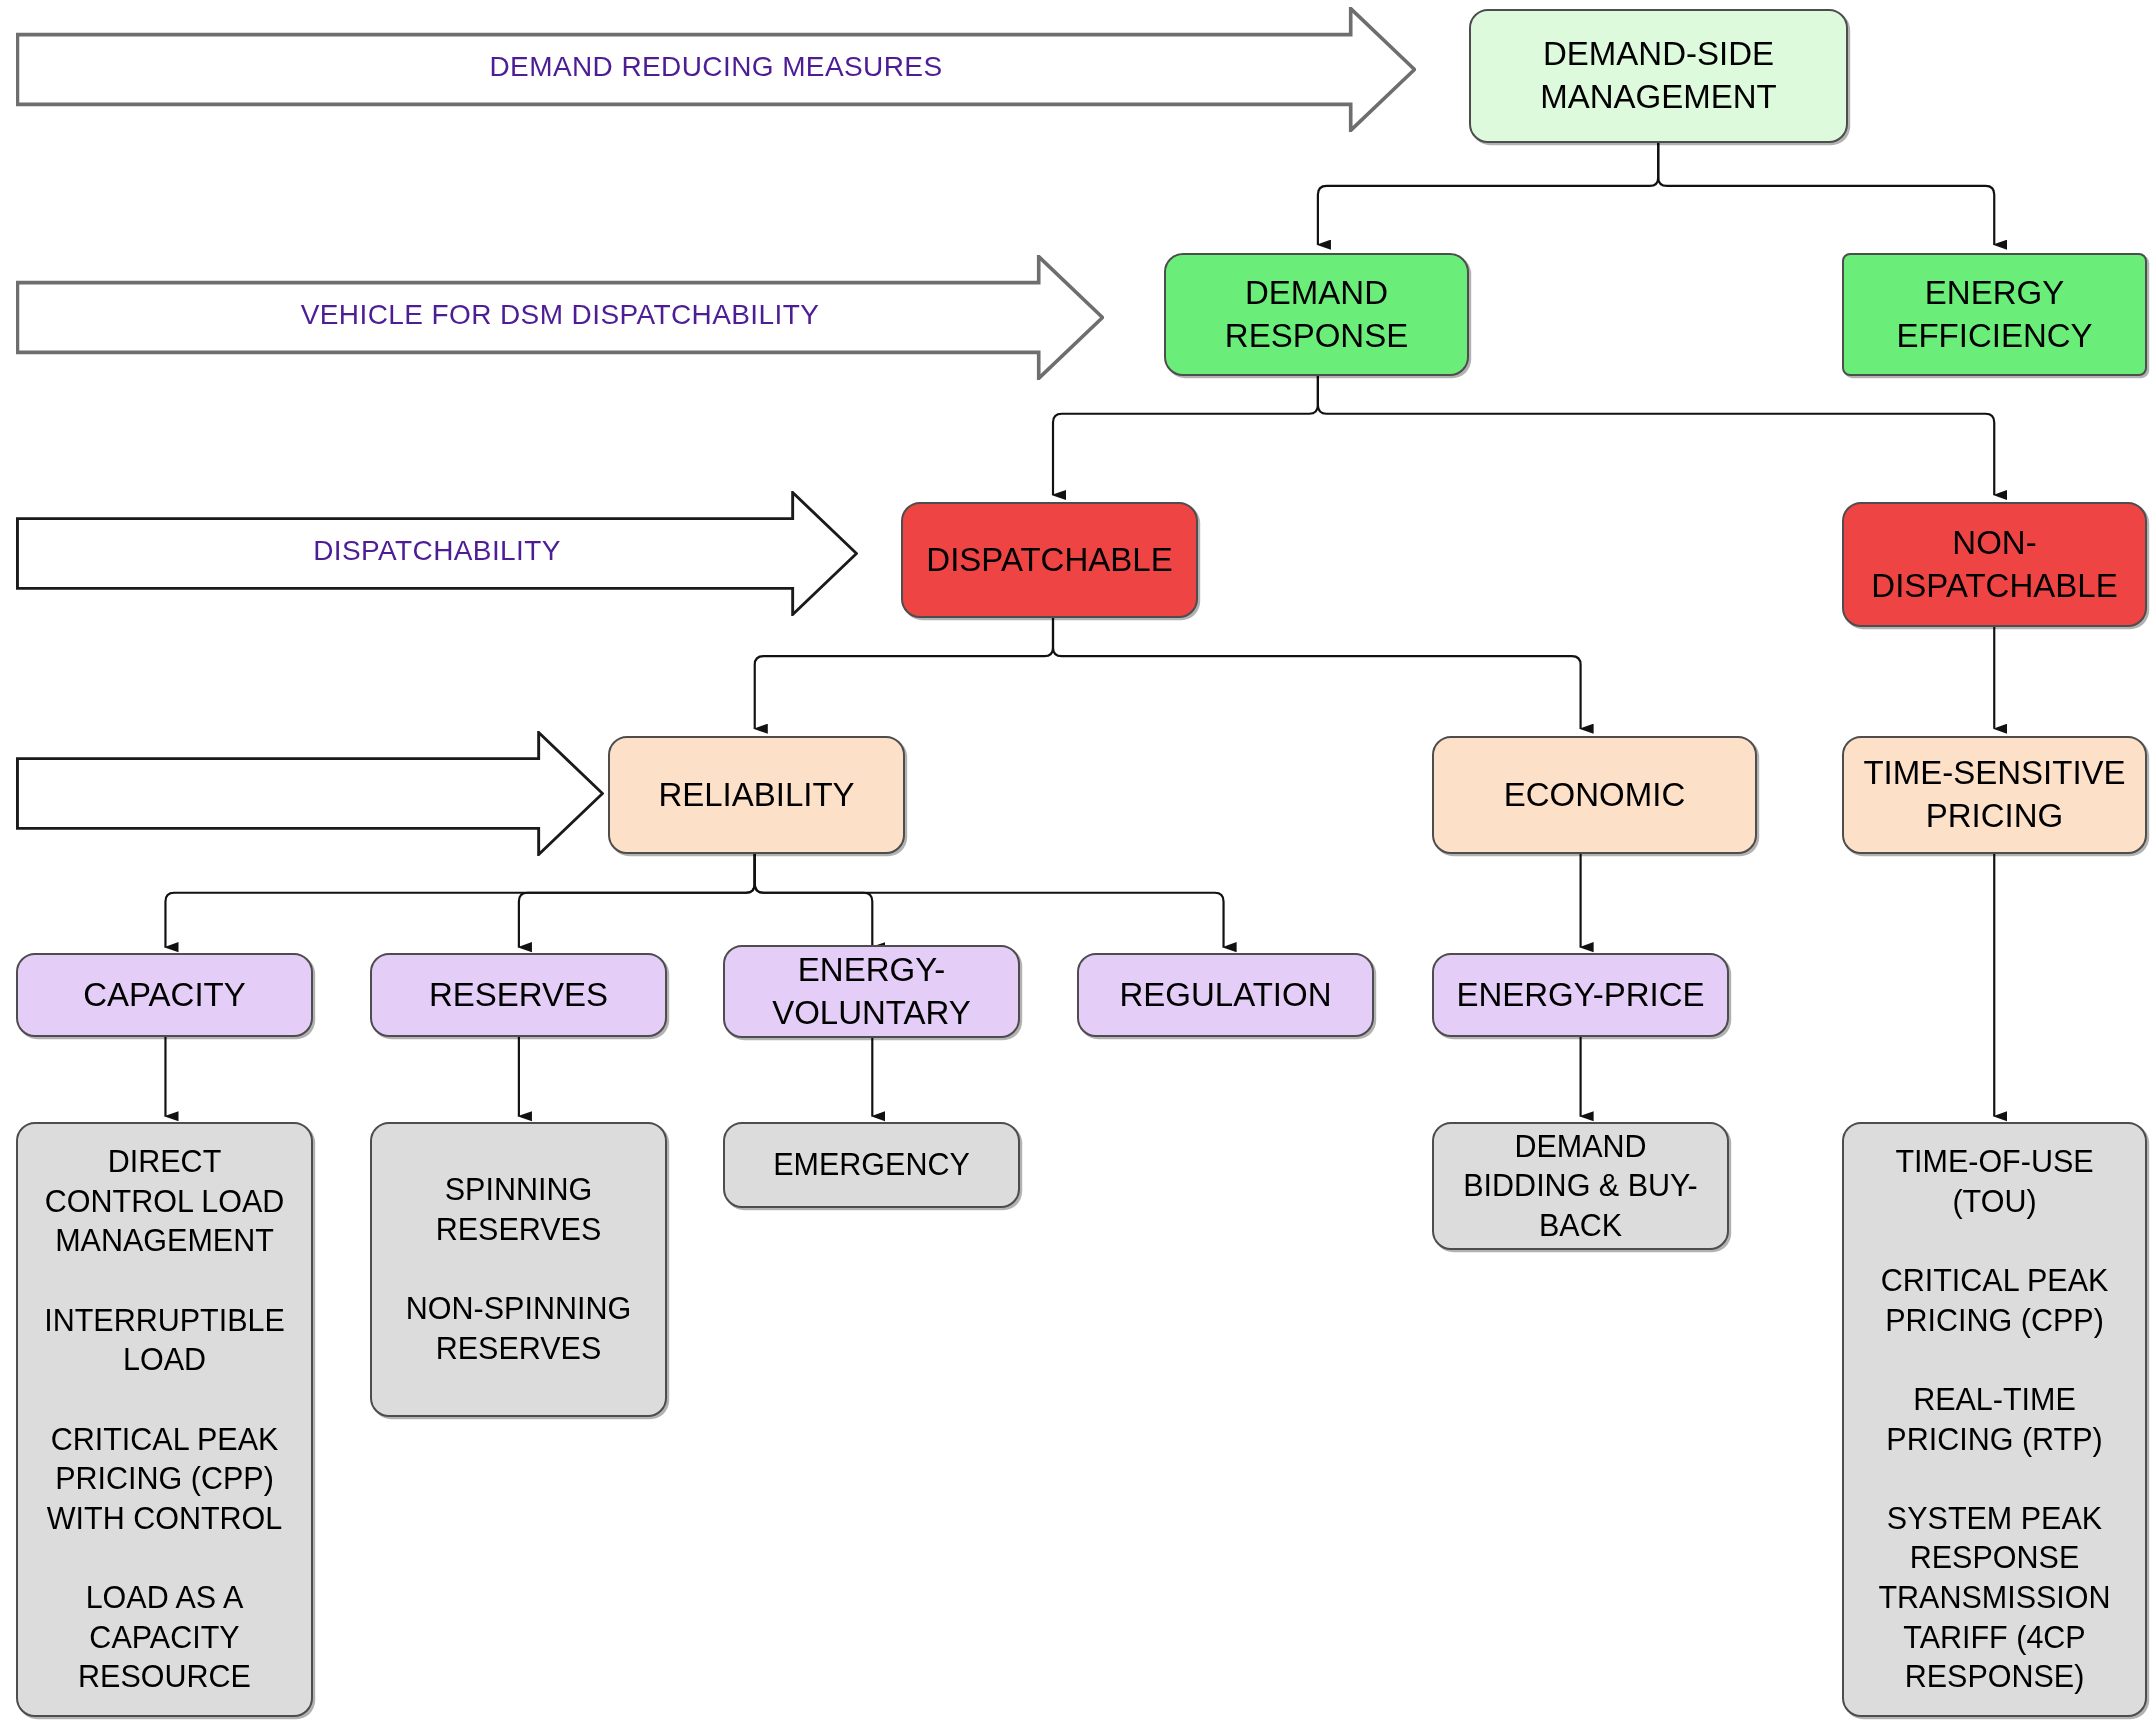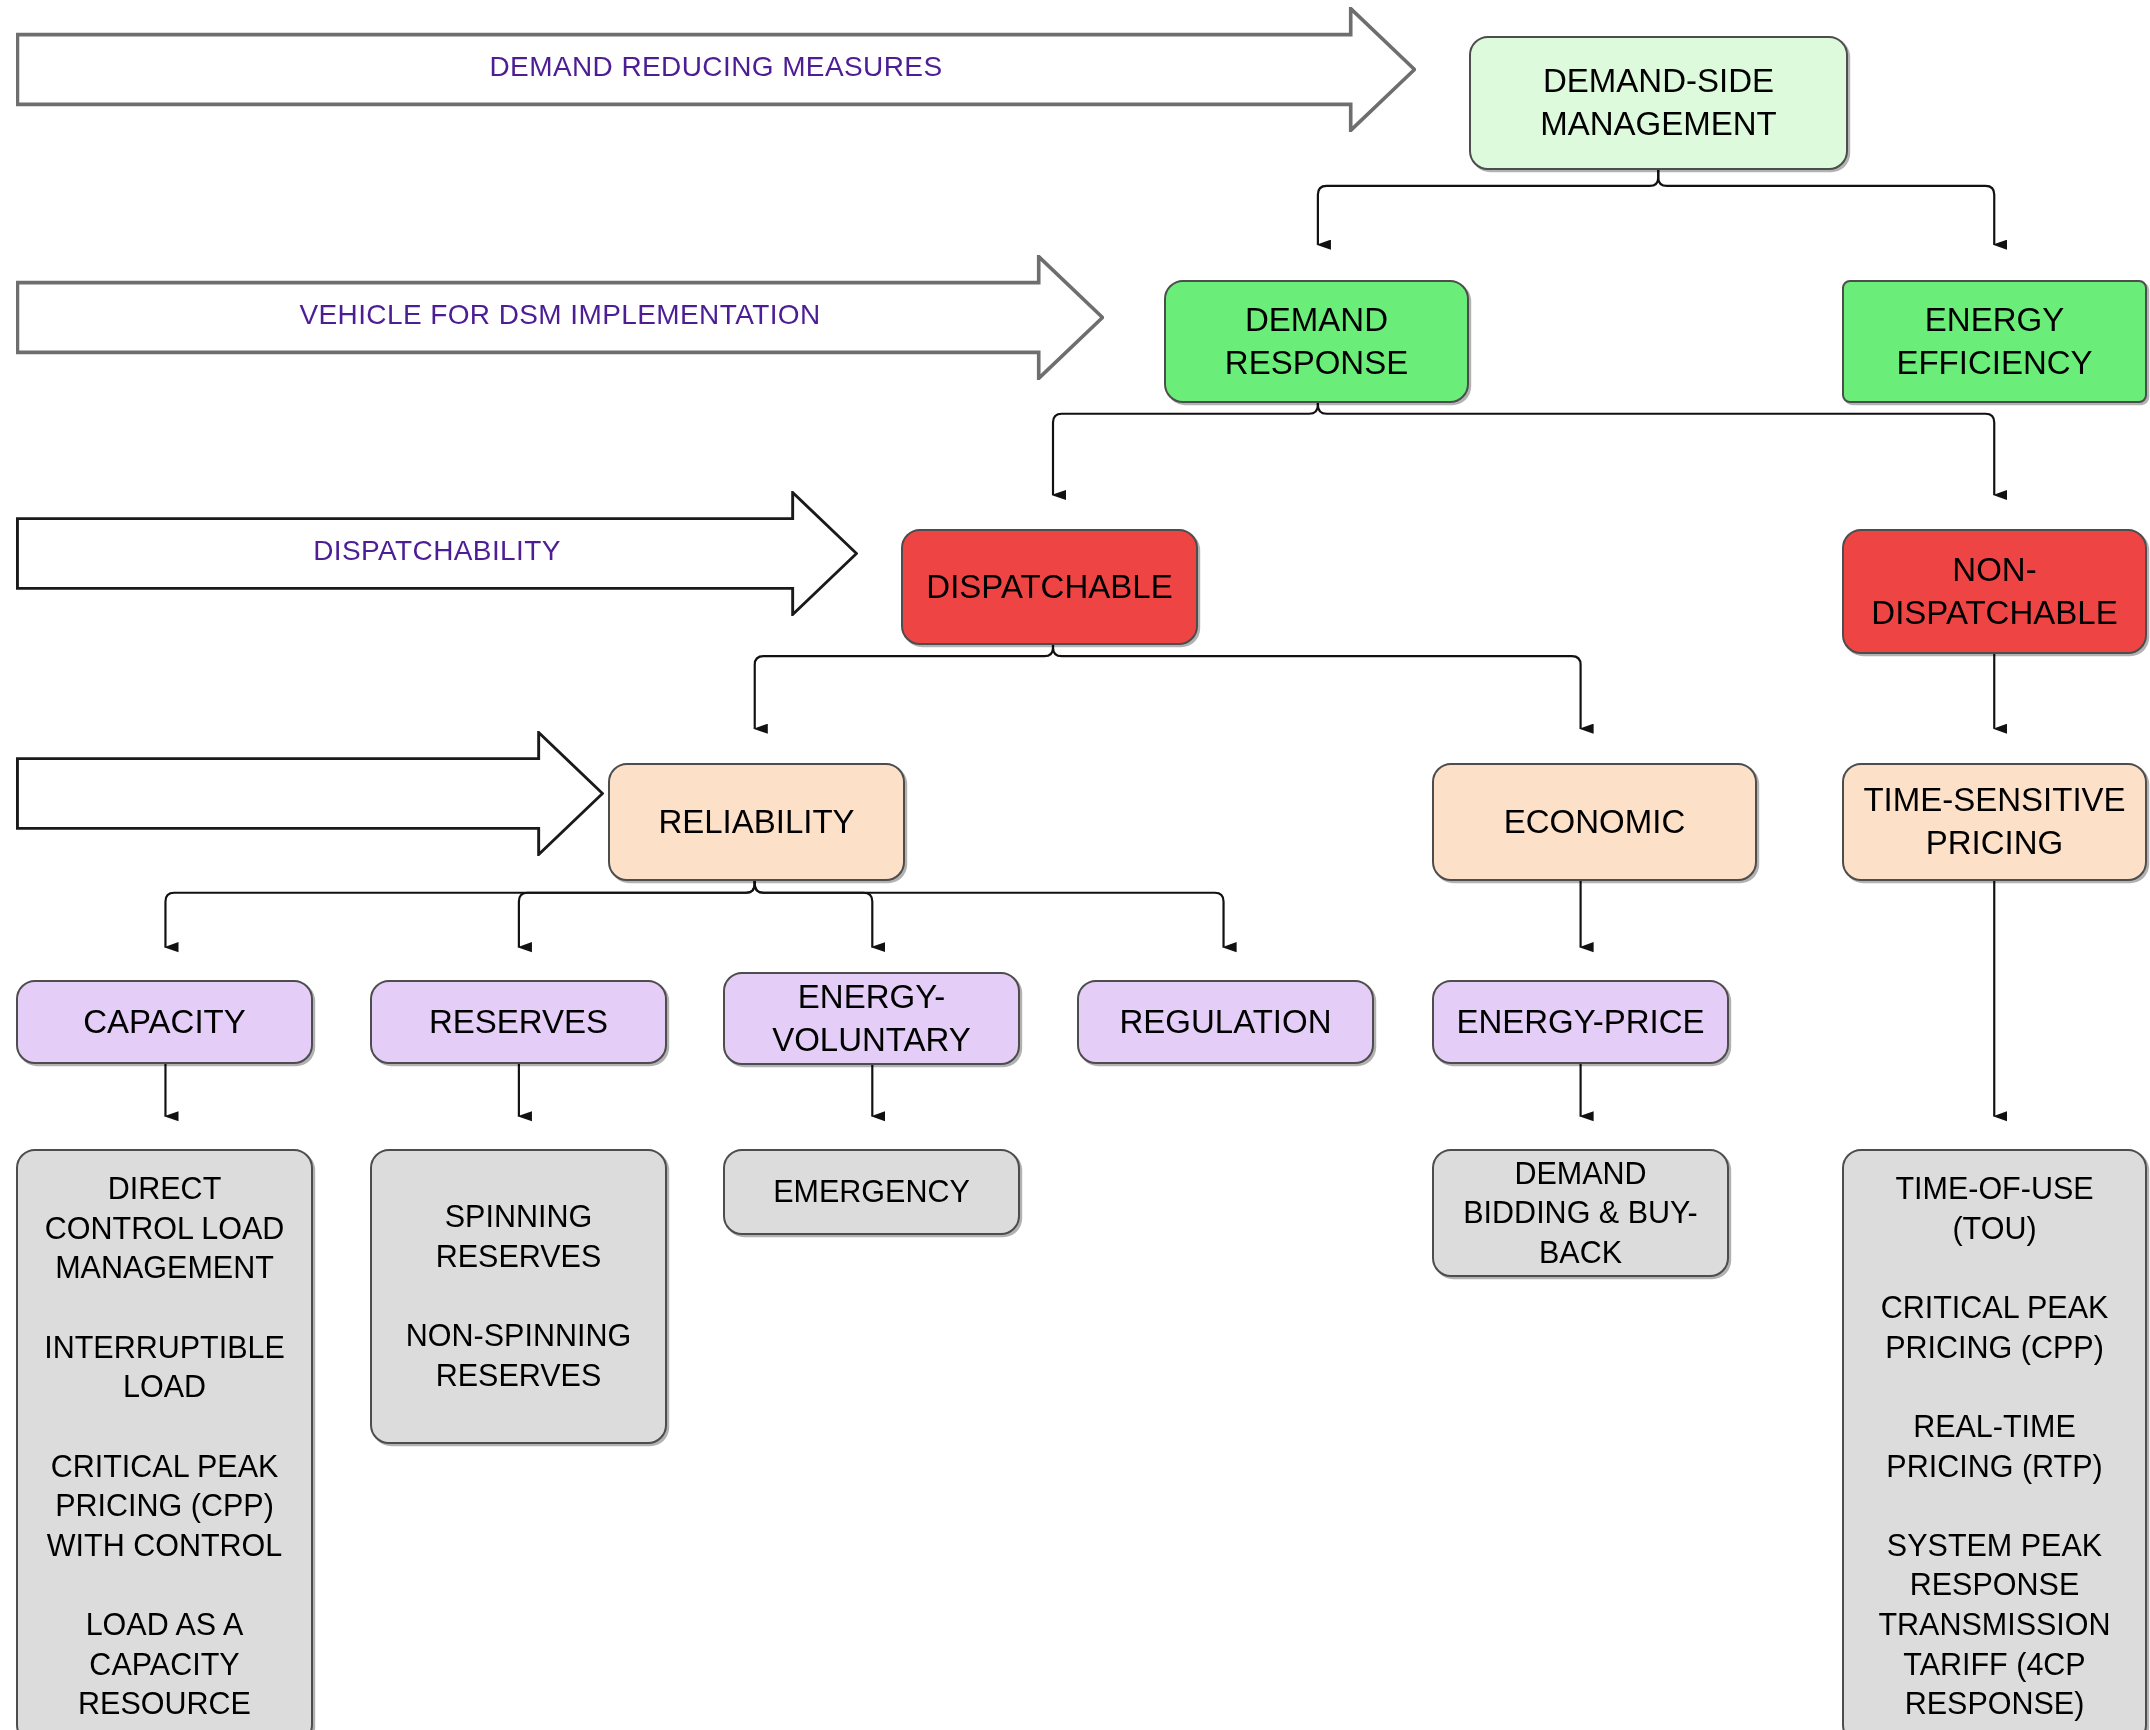--- a/index.html
+++ b/index.html
@@ -31,21 +31,20 @@
     border: 2.2px solid #4d4d4d;
     border-radius: 19px;
     display: flex;
     align-items: center;
     justify-content: center;
     text-align: center;
     color: #000000;
     line-height: 1.30;
     padding: 4.4px 7.3px;
     box-shadow: 2.2px 2.2px 0 rgba(0,0,0,0.30);
-    margin-top: 27px;
   }
   .node .txt {
     white-space: pre-line;
     display: block;
     width: 100%;
   }
   .n-green-light { background: #ddfadd; }
   .n-green       { background: #6bee79; }
   .n-yellow      { background: #ef4444; }
   .n-peach       { background: #fce0c8; }
@@ -115,21 +114,21 @@
     <svg width="1400" height="125" viewBox="0 0 1930 172" xmlns="http://www.w3.org/2000/svg">
       <path d="M2,38 L1840,38 L1840,2 L1928,86 L1840,170 L1840,134 L2,134 Z" fill="#ffffff" stroke="#6e6e6e" stroke-width="5" stroke-linejoin="miter"></path>
     </svg>
     <div class="blabel" style="top:44px; font-size:28px; letter-spacing:0.4px; padding-right:67px;">DEMAND REDUCING MEASURES</div>
   </div>
 
   <div class="banner" style="left:16px; top:255px; width:1088px; height:125px;">
     <svg width="1088" height="125" viewBox="0 0 1500 172" xmlns="http://www.w3.org/2000/svg">
       <path d="M2,38 L1410,38 L1410,2 L1498,86 L1410,170 L1410,134 L2,134 Z" fill="#ffffff" stroke="#6e6e6e" stroke-width="5" stroke-linejoin="miter"></path>
     </svg>
-    <div class="blabel" style="top:44px; font-size:28px; letter-spacing:0.4px; padding-right:67px;">VEHICLE FOR DSM IMPLEMENTATION</div>
+    <div class="blabel" style="top:44px; font-size:28px; letter-spacing:0.4px; padding-right:67px;">VEHICLE FOR DSM DISPATCHABILITY</div>
   </div>
 
   <div class="banner" style="left:16px; top:491px; width:842px; height:125px;">
     <svg width="842" height="125" viewBox="0 0 1160 172" xmlns="http://www.w3.org/2000/svg">
       <path d="M2,38 L1070,38 L1070,2 L1158,86 L1070,170 L1070,134 L2,134 Z" fill="#ffffff" stroke="#1a1a1a" stroke-width="4" stroke-linejoin="miter"></path>
     </svg>
     <div class="blabel" style="top:44px; font-size:28px; letter-spacing:0.4px; padding-right:67px;">DISPATCHABILITY</div>
   </div>
 
   <div class="banner" style="left:16px; top:731px; width:588px; height:125px;">

